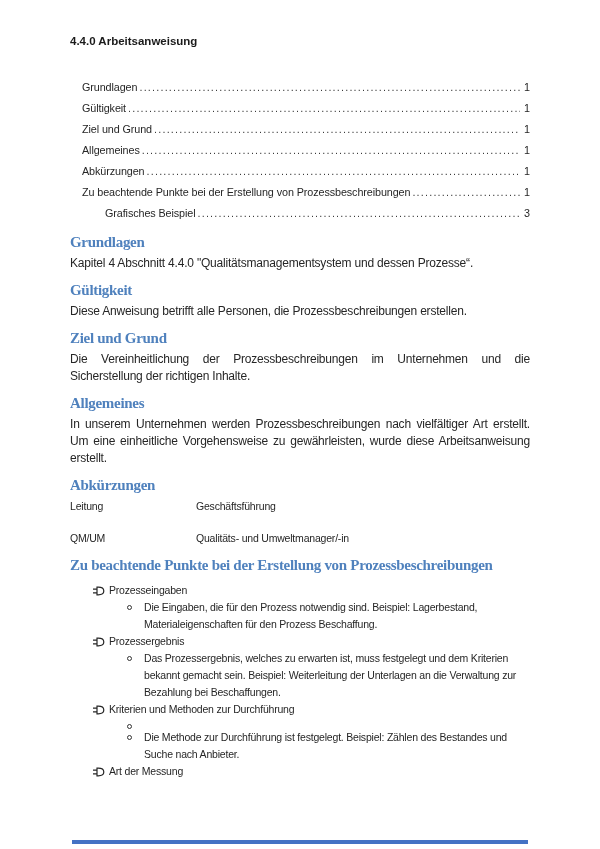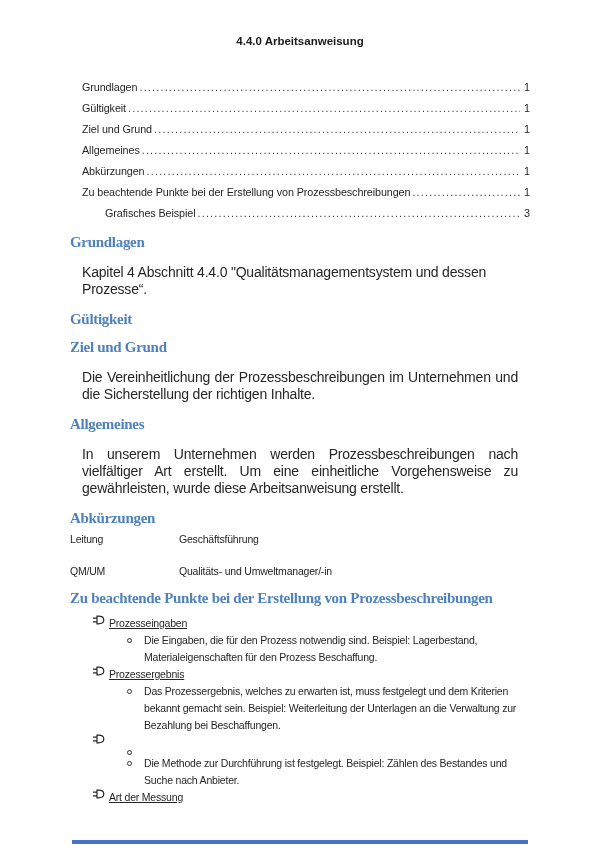--- a/index.html
+++ b/index.html
@@ -8,46 +8,46 @@
     --footer-bar:#4472C4;
   }
   *{box-sizing:border-box;}
   html,body{margin:0;padding:0;}
   body{
     width:600px;height:849px;background:#ffffff;position:relative;overflow:hidden;
     font-family:"Liberation Sans","DejaVu Sans",sans-serif;color:var(--body-text);
   }
   .page{position:absolute;inset:0;padding:33px 70px 0 70px;}
   
-  .doc-title{text-align:center;font-weight:bold;font-size:11.5px;line-height:17px;color:#1a1a1a;}
+  .doc-title{font-weight:bold;font-size:11.5px;line-height:17px;color:#1a1a1a;}
   
   .toc{margin-top:27px;font-size:10.8px;letter-spacing:-0.1px;color:#262626;}
   .toc-row{display:flex;align-items:baseline;line-height:21px;height:21px;padding-left:12px;cursor:pointer;}
   .toc-row.indent{padding-left:35px;align-items:flex-end;}
   .toc-label{white-space:nowrap;}
   .toc-dots{flex:1;overflow:hidden;white-space:nowrap;letter-spacing:1.2px;margin:0 2px;color:#3a3a3a;}
   .toc-page{min-width:8px;text-align:right;}
   
   .content{margin-top:0;}
   h2{
     font-family:"Liberation Serif","DejaVu Serif",serif;font-weight:bold;
     color:var(--heading);font-size:15px;line-height:19px;margin:9px 0 3px;
     letter-spacing:-0.3px;white-space:nowrap;
   }
-  p.body{margin:12px;font-size:14px;line-height:17px;letter-spacing:-0.2px;}
+  p.body{margin:0;font-size:12px;line-height:17px;letter-spacing:-0.2px;}
   .justify{text-align:justify;}
   
   .abbr-row{display:flex;font-size:10.5px;line-height:17px;letter-spacing:-0.2px;margin-top:2px;}
   .abbr-row + .abbr-row{margin-top:15px;}
-  .abbr-term{width:109px;flex:none;}
+  .abbr-term{width:126px;flex:none;}
   
   .intro{text-decoration:underline;}
   
   .bullet-list{margin-top:7px;font-size:10.5px;letter-spacing:-0.2px;}
-  .l1-row{display:flex;align-items:flex-start;padding-left:22px;line-height:17px;text-decoration:underline;}
+  .l1-row{display:flex;align-items:center;padding-left:22px;line-height:17px;}
   .arrow-bullet{width:13px;height:10px;flex:none;margin-right:4px;display:inline-flex;color:#262626;}
   .l2-row{display:flex;padding-left:57px;line-height:17px;}
   .circle-bullet{width:5px;height:5px;border:1px solid #333;border-radius:50%;flex:none;margin-top:6px;margin-right:12px;}
   .l2-text{flex:1;margin:0;}
   
   .footer-bar{position:absolute;left:72px;right:72px;top:840px;height:4px;background:var(--footer-bar);}
 </style>
 </head>
 <body>
 
@@ -97,20 +97,21 @@
 
   <main class="content">
 
     <section>
       <h2>Grundlagen</h2>
       <p class="body">Kapitel 4 Abschnitt 4.4.0 "Qualitätsmanagementsystem und dessen Prozesse“.</p>
     </section>
 
     <section>
       <h2>Gültigkeit</h2>
+      <p class="body">Diese Anweisung betrifft alle Personen, die Prozessbeschreibungen erstellen.</p>
     </section>
 
     <section>
       <h2>Ziel und Grund</h2>
       <p class="body justify">Die Vereinheitlichung der Prozessbeschreibungen im Unternehmen und die Sicherstellung der richtigen Inhalte.</p>
     </section>
 
     <section>
       <h2>Allgemeines</h2>
       <p class="body justify">In unserem Unternehmen werden Prozessbeschreibungen nach vielfältiger Art erstellt. Um eine einheitliche Vorgehensweise zu gewährleisten, wurde diese Arbeitsanweisung erstellt.</p>
@@ -166,20 +167,21 @@
         </div>
 
         <div class="l1-item">
           <div class="l1-row">
             <span class="arrow-bullet">
               <svg viewBox="0 0 13 10" width="13" height="10">
                   <path d="M1 3.2 H5 M1 6.8 H5" stroke="currentColor" stroke-width="1.3" fill="none"></path>
                   <path d="M5 1.2 h1.2 c4 0 5.6 1.7 5.6 3.8 c0 2.1 -1.6 3.8 -5.6 3.8 H5 Z" fill="none" stroke="currentColor" stroke-width="1.2"></path>
                 </svg>
             </span>
+            <span class="l1-label">Kriterien und Methoden zur Durchführung</span>
           </div>
           <div class="l2-row">
             <span class="circle-bullet"></span>
           </div>
           <div class="l2-row">
             <span class="circle-bullet"></span>
             <p class="l2-text">Die Methode zur Durchführung ist festgelegt. Beispiel: Zählen des Bestandes und Suche nach Anbieter.</p>
           </div>
         </div>
 

